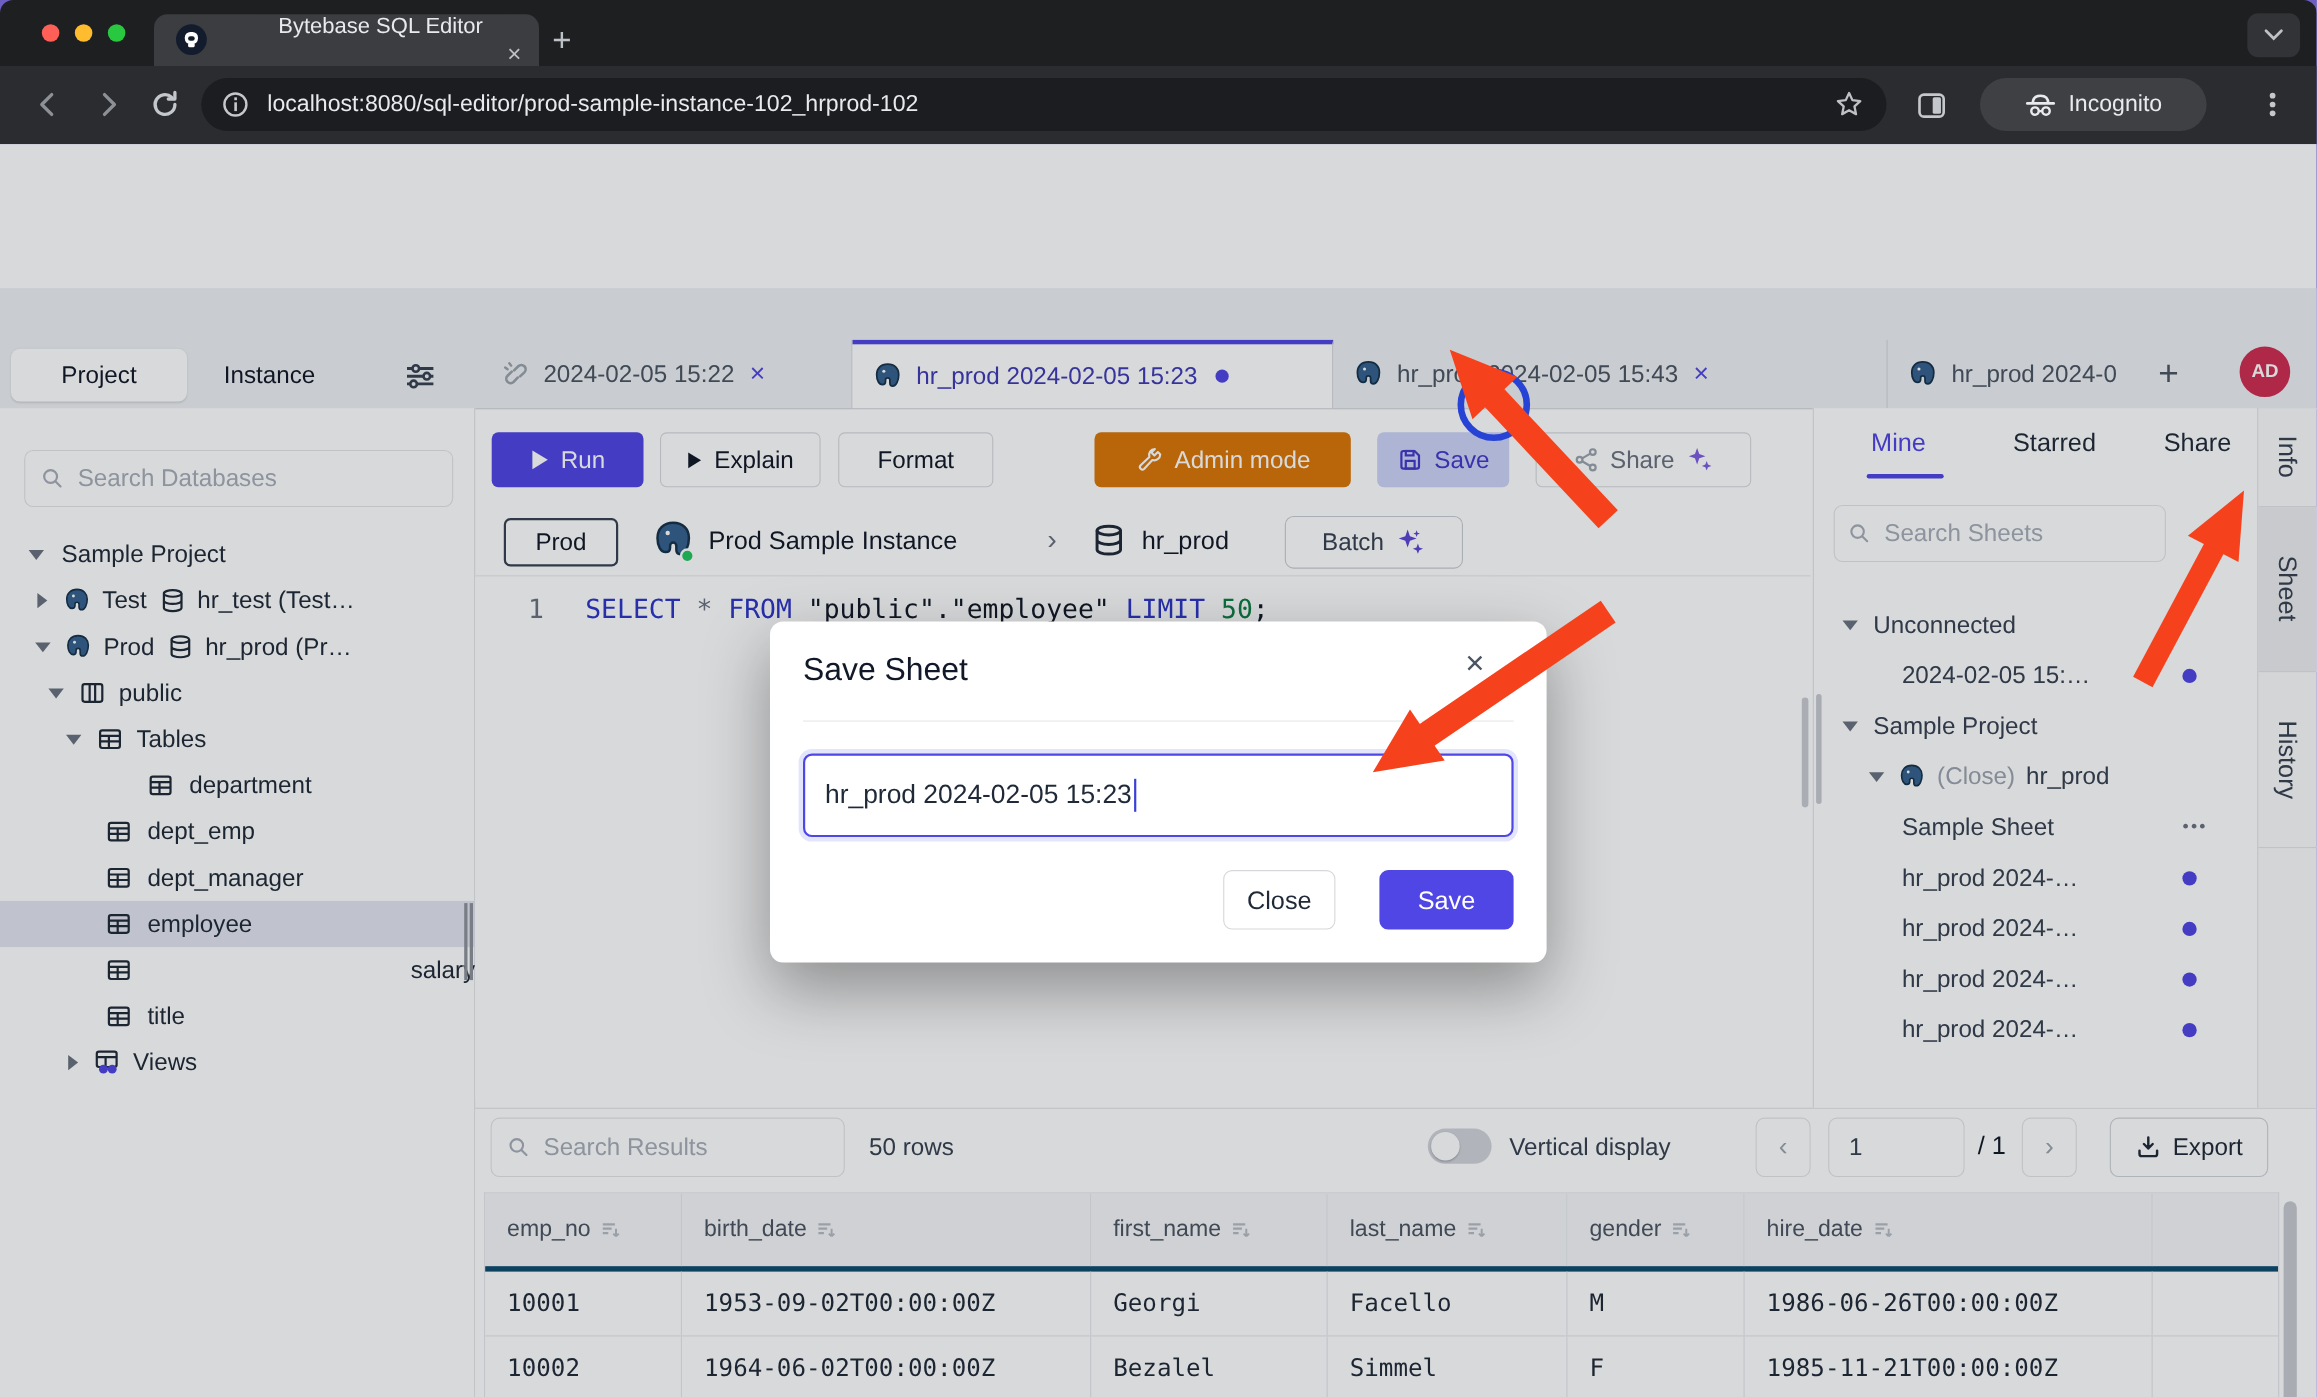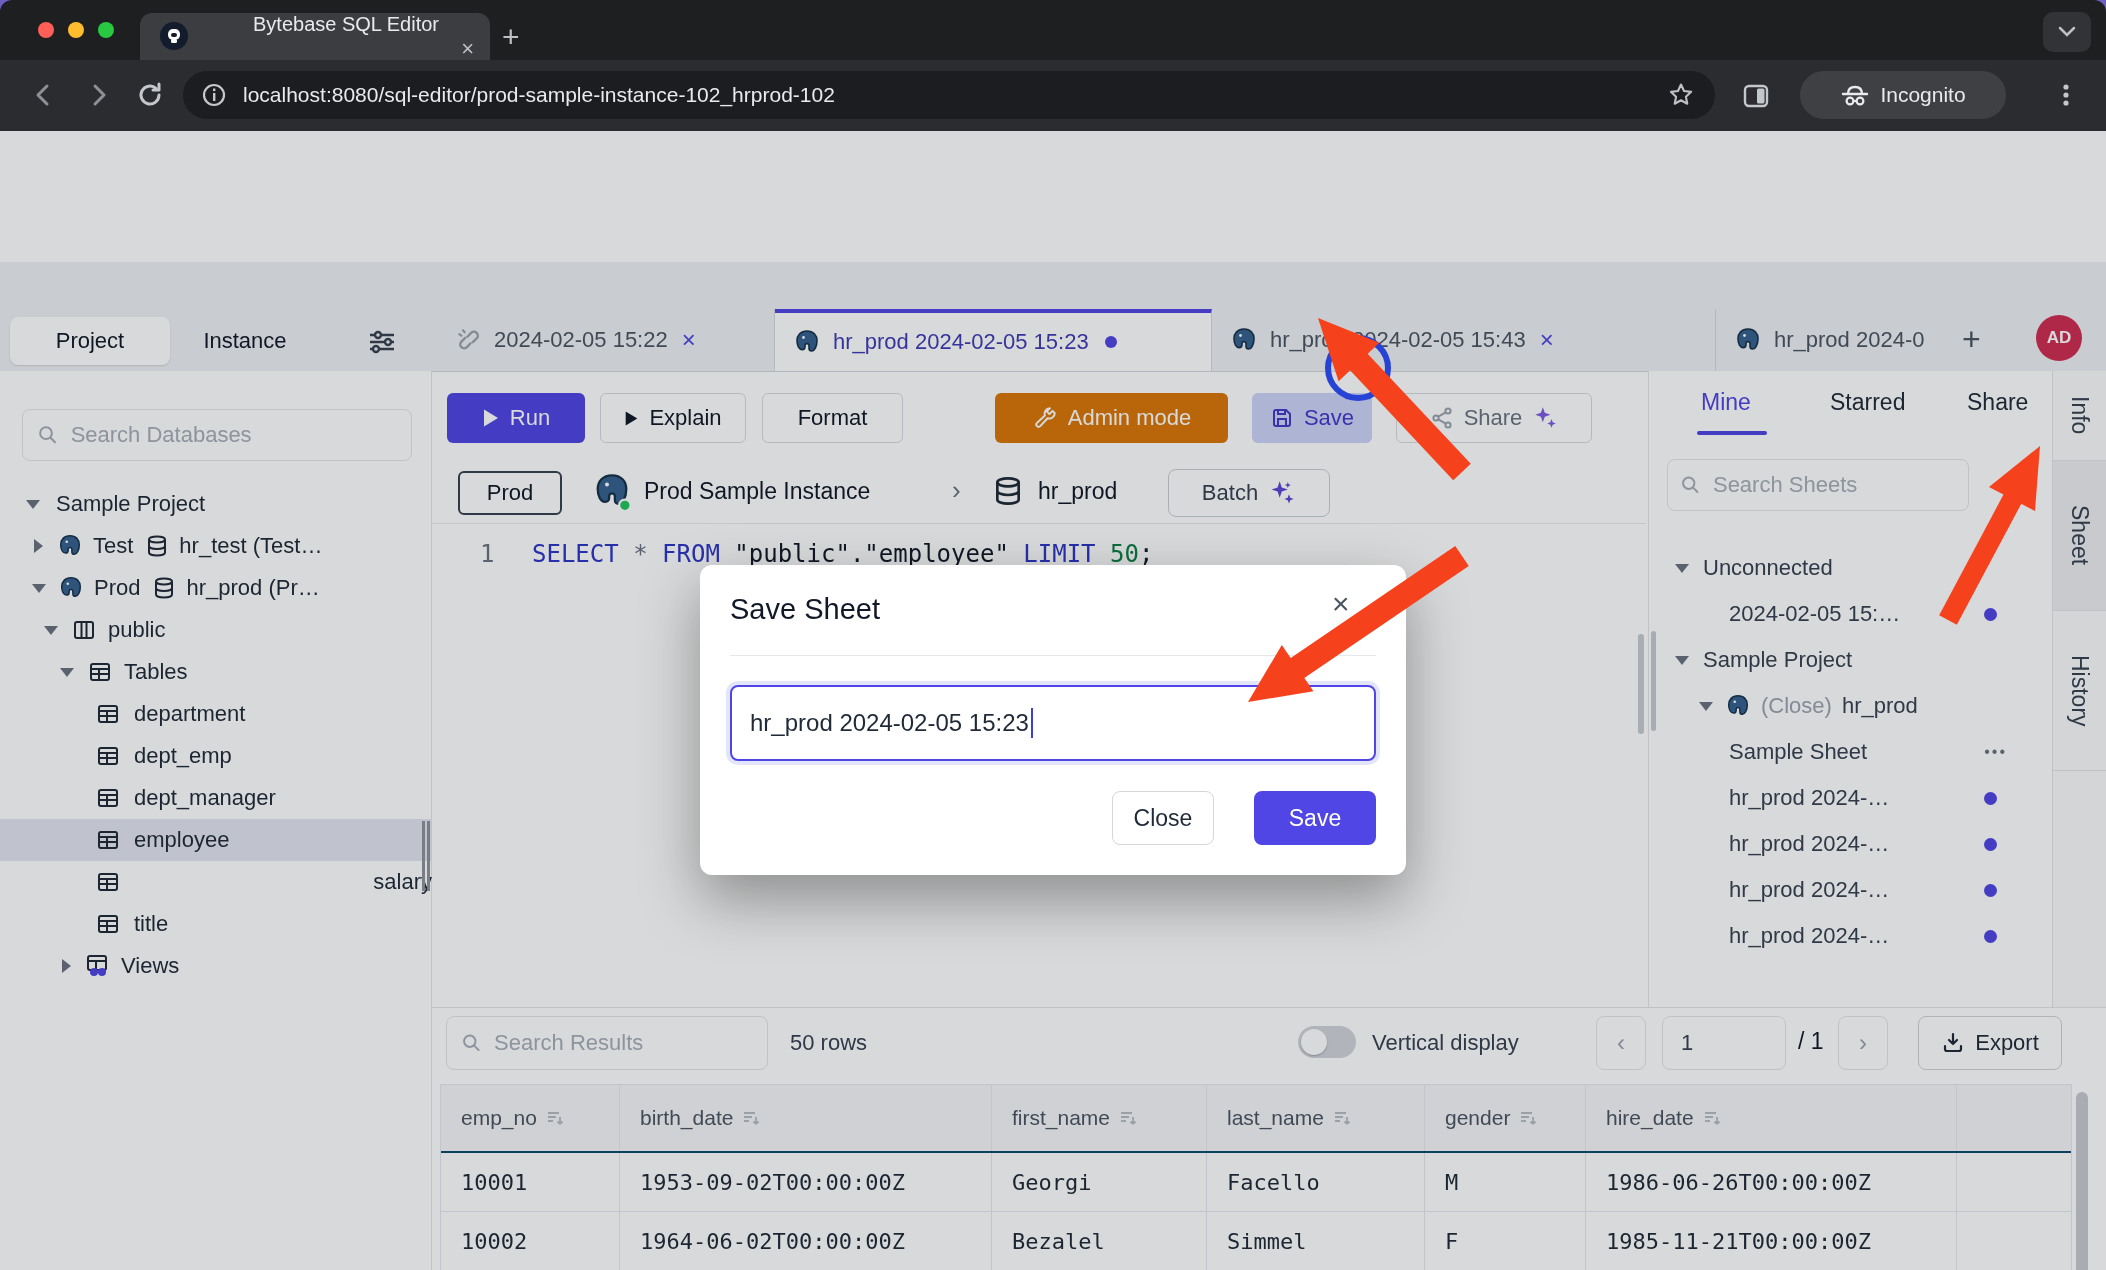--- a/index.html
+++ b/index.html
@@ -263,21 +263,21 @@
 
     <div class="trow abs" style="top:280px;">
       <span class="car-d" style="margin-left:60px"></span>
       <svg width="24" height="24" viewBox="0 0 24 24" style="margin-left:14px">
           <rect x="3" y="4" width="18" height="16" rx="2" fill="none" stroke="#1f2937" stroke-width="2"></rect>
           <path d="M3 9h18M3 14h18M11 9v11" stroke="#1f2937" stroke-width="2"></path>
         </svg>
       <span style="margin-left:12px">Tables</span>
     </div>
 
-    <div class="trow abs" style="top:322px;">
+    <div class="trow abs" style="top:322px;padding-left:38px;">
       <svg width="24" height="24" viewBox="0 0 24 24" style="margin-left:96px">
           <rect x="3" y="4" width="18" height="16" rx="2" fill="none" stroke="#1f2937" stroke-width="2"></rect>
           <path d="M3 9h18M3 14h18M11 9v11" stroke="#1f2937" stroke-width="2"></path>
         </svg>
       <span style="margin-left:14px">department</span>
     </div>
     <div class="trow abs" style="top:364px;">
       <svg width="24" height="24" viewBox="0 0 24 24" style="margin-left:96px">
           <rect x="3" y="4" width="18" height="16" rx="2" fill="none" stroke="#1f2937" stroke-width="2"></rect>
           <path d="M3 9h18M3 14h18M11 9v11" stroke="#1f2937" stroke-width="2"></path>
@@ -474,21 +474,21 @@
           </div>
         <div class="hcell" style="width:371px;">
             <span>hire_date</span>
             <svg width="20" height="20" viewBox="0 0 20 20">
               <path d="M3 5h11M3 9h8M3 13h5" stroke="#b6bcc4" stroke-width="2"></path>
               <path d="M15 9v7m0 0 2.5-2.5M15 16l-2.5-2.5" stroke="#b6bcc4" stroke-width="1.8" fill="none"></path>
             </svg>
           </div>
         <div class="hcell" style="flex:1;border-right:0;"></div>
       </div>
-      <div style="display:flex;border-top:2px solid #0c4a6e;">
+      <div style="display:flex;border-top:5px solid #0c4a6e;">
         <div class="ccell" style="width:179px;">10001</div>
         <div class="ccell" style="width:372px;">1953-09-02T00:00:00Z</div>
         <div class="ccell" style="width:215px;">Georgi</div>
         <div class="ccell" style="width:218px;">Facello</div>
         <div class="ccell" style="width:161px;">M</div>
         <div class="ccell" style="width:371px;">1986-06-26T00:00:00Z</div>
         <div class="ccell" style="flex:1;border-right:0;"></div>
       </div>
       <div style="display:flex;border-top:1px solid #e5e7eb;">
         <div class="ccell" style="width:179px;">10002</div>

